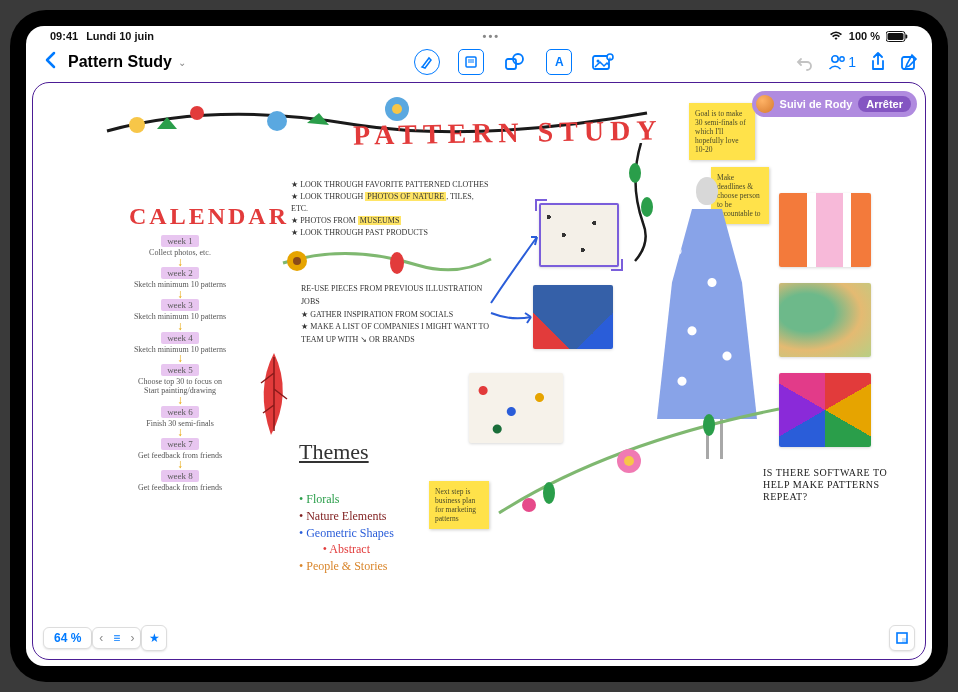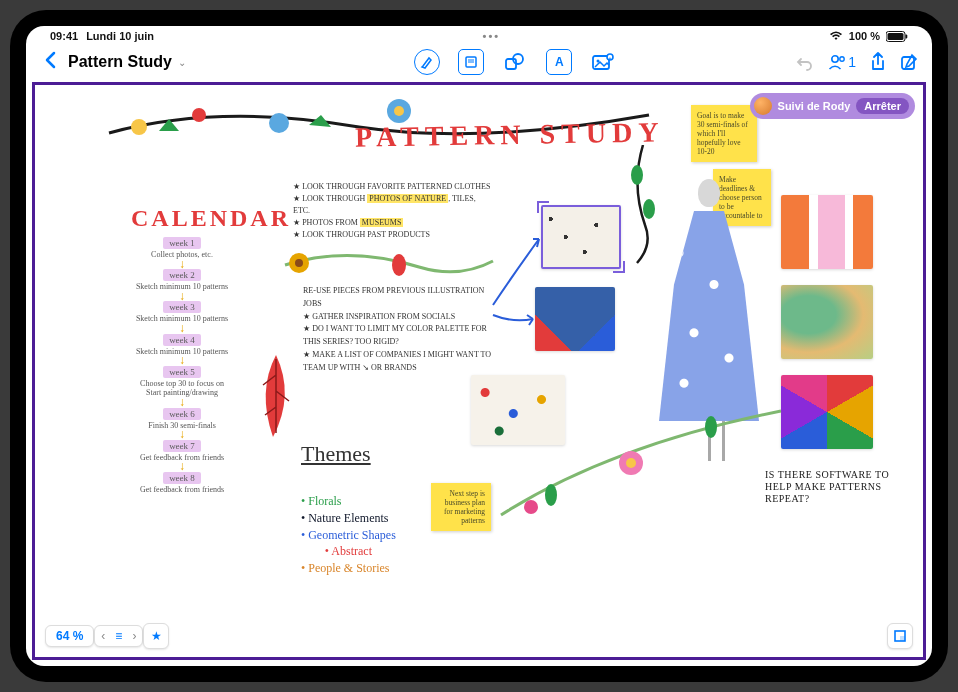--- a/index.html
+++ b/index.html
@@ -41,22 +41,22 @@
     border-radius: 5px; color: #007aff; display: flex;
     align-items: center; justify-content: center; font-size: 12px;
     cursor: pointer; font-weight: 600;
   }
   .tool-pen { border-radius: 50%; }
   .tool-right { margin-left: auto; display: flex; gap: 14px; align-items: center; }
   .icon-btn { color: #007aff; font-size: 17px; cursor: pointer; display: flex; align-items: center; gap: 2px; }
   .undo { color: #c3c3c3; }
   
   .canvas-wrap {
-    flex: 1; margin: 0 6px 6px; border: 3px solid #4c1d95;
-    border-radius: 0; position: relative; background: #fff;
+    flex: 1; margin: 0 6px 6px; border: 1px solid #4c1d95;
+    border-radius: 17px; position: relative; background: #fff;
     overflow: hidden;
   }
   .following {
     position: absolute; top: 8px; right: 8px;
     background: #b08bdf; color: #fff; border-radius: 14px;
     padding: 4px 6px 4px 4px; display: flex; align-items: center;
     gap: 6px; font-size: 11px; font-weight: 600; z-index: 50;
   }
   .following .avatar {
     width: 18px; height: 18px; border-radius: 50%;
@@ -110,21 +110,21 @@
   .themes-head {
     position: absolute; left: 266px; top: 356px;
     font-size: 22px; color: #333; text-decoration: underline;
     font-family: "Brush Script MT", cursive;
   }
   .themes-list {
     position: absolute; left: 266px; top: 386px;
     font-size: 12px; font-family: "Brush Script MT", cursive; line-height: 1.4;
   }
   .themes-list div:nth-child(1){color:#2a9e4a;margin-top:22px;}
-  .themes-list div:nth-child(2){color:#0f172a;}
+  .themes-list div:nth-child(2){color:#7f1d1d;}
   .themes-list div:nth-child(3){color:#2a5dd9;}
   .themes-list div:nth-child(4){color:#e23b3b;text-align:center;}
   .themes-list div:nth-child(5){color:#d9852a;}
   
   .sticky {
     position: absolute; background: #ffe24a; padding: 6px;
     font-size: 7.5px; color: #4a4a2a; width: 66px; line-height: 1.2;
     box-shadow: 1px 1px 3px rgba(0,0,0,0.2);
   }
   
@@ -375,21 +375,20 @@
         <svg class="decor" style="left:244px; top:156px;" width="220" height="50">
           <path d="M6 24 Q70 4 140 26 Q180 38 214 20" stroke="#7fb870" stroke-width="3" fill="none"></path>
           <circle cx="20" cy="22" r="10" fill="#e6a400"></circle>
             <circle cx="20" cy="22" r="4" fill="#8a4a1a"></circle>
           <ellipse cx="120" cy="24" rx="7" ry="11" fill="#e23b3b"></ellipse>
         </svg>
 
         <div class="notes-list2">
           <div>RE-USE PIECES FROM PREVIOUS ILLUSTRATION JOBS</div>
           <div>★ GATHER INSPIRATION FROM SOCIALS</div>
-          <div>★ DO I WANT TO LIMIT MY COLOR PALETTE FOR THIS SERIES? TOO RIGID?</div>
           <div>★ MAKE A LIST OF COMPANIES I MIGHT WANT TO TEAM UP WITH  ↘ OR BRANDS</div>
         </div>
 
         <svg class="decor" style="left:216px; top:266px;" width="50" height="90">
           <path d="M25 4 Q6 40 22 86 Q44 44 25 4 Z" fill="#e23b3b"></path>
           <path d="M25 8 L25 82 M25 24 L12 34 M25 40 L38 50 M25 56 L14 64" stroke="#8a1a1a" stroke-width="1.5" fill="none"></path>
         </svg>
 
         <div class="themes-head">Themes</div>
         <div class="themes-list">
@@ -409,21 +408,21 @@
 
         <div class="swatch sw1"></div>
         <div class="swatch sw2"></div>
         <div class="swatch sw3"></div>
         <div class="swatch swR1"></div>
         <div class="swatch swR2"></div>
         <div class="swatch swR3"></div>
 
         <div class="sticky" style="left:656px; top:20px;">Goal is to make 30 semi-finals of which I'll hopefully love 10-20</div>
         <div class="sticky" style="left:678px; top:84px; width:58px;">Make deadlines &amp; choose person to be accountable to</div>
-        <div class="sticky" style="left:396px; top:398px; width:60px;text-align:right;">Next step is business plan for marketing patterns</div>
+        <div class="sticky" style="left:396px; top:398px; width:60px;">Next step is business plan for marketing patterns</div>
 
         <div class="figure">
           <div class="head"></div>
           <div class="dress"></div>
           <div class="legs"></div>
         </div>
 
         <svg class="decor" style="left:456px; top:320px;" width="300" height="140">
           <path d="M10 110 Q120 40 290 6" stroke="#7fb870" stroke-width="3" fill="none"></path>
           <circle cx="140" cy="58" r="12" fill="#f07ab3"></circle>

